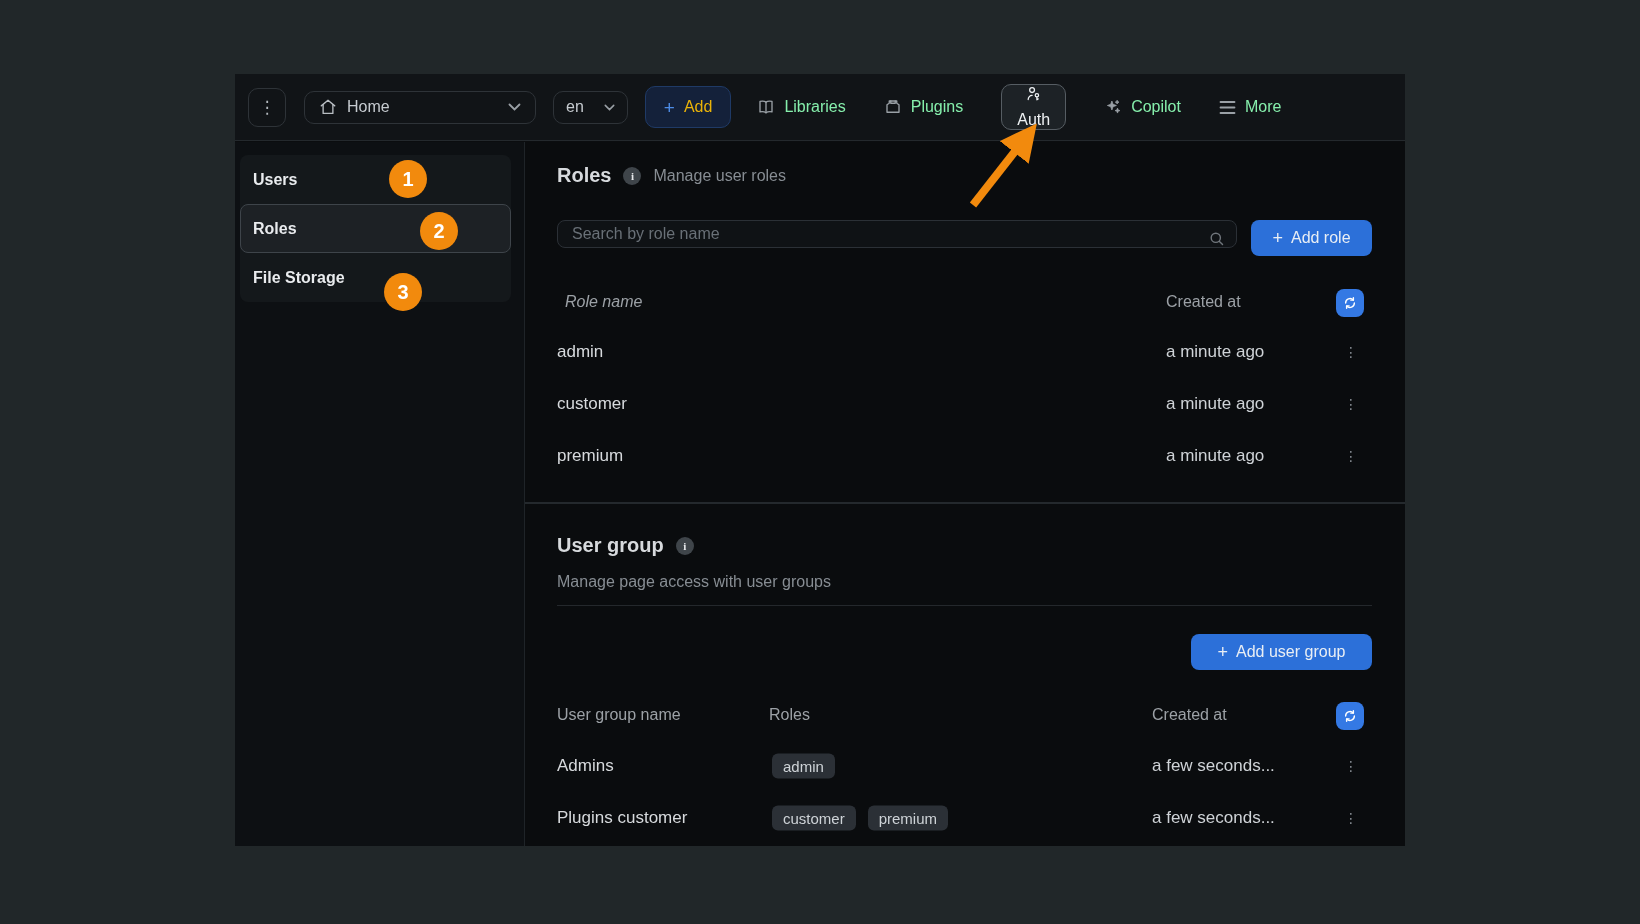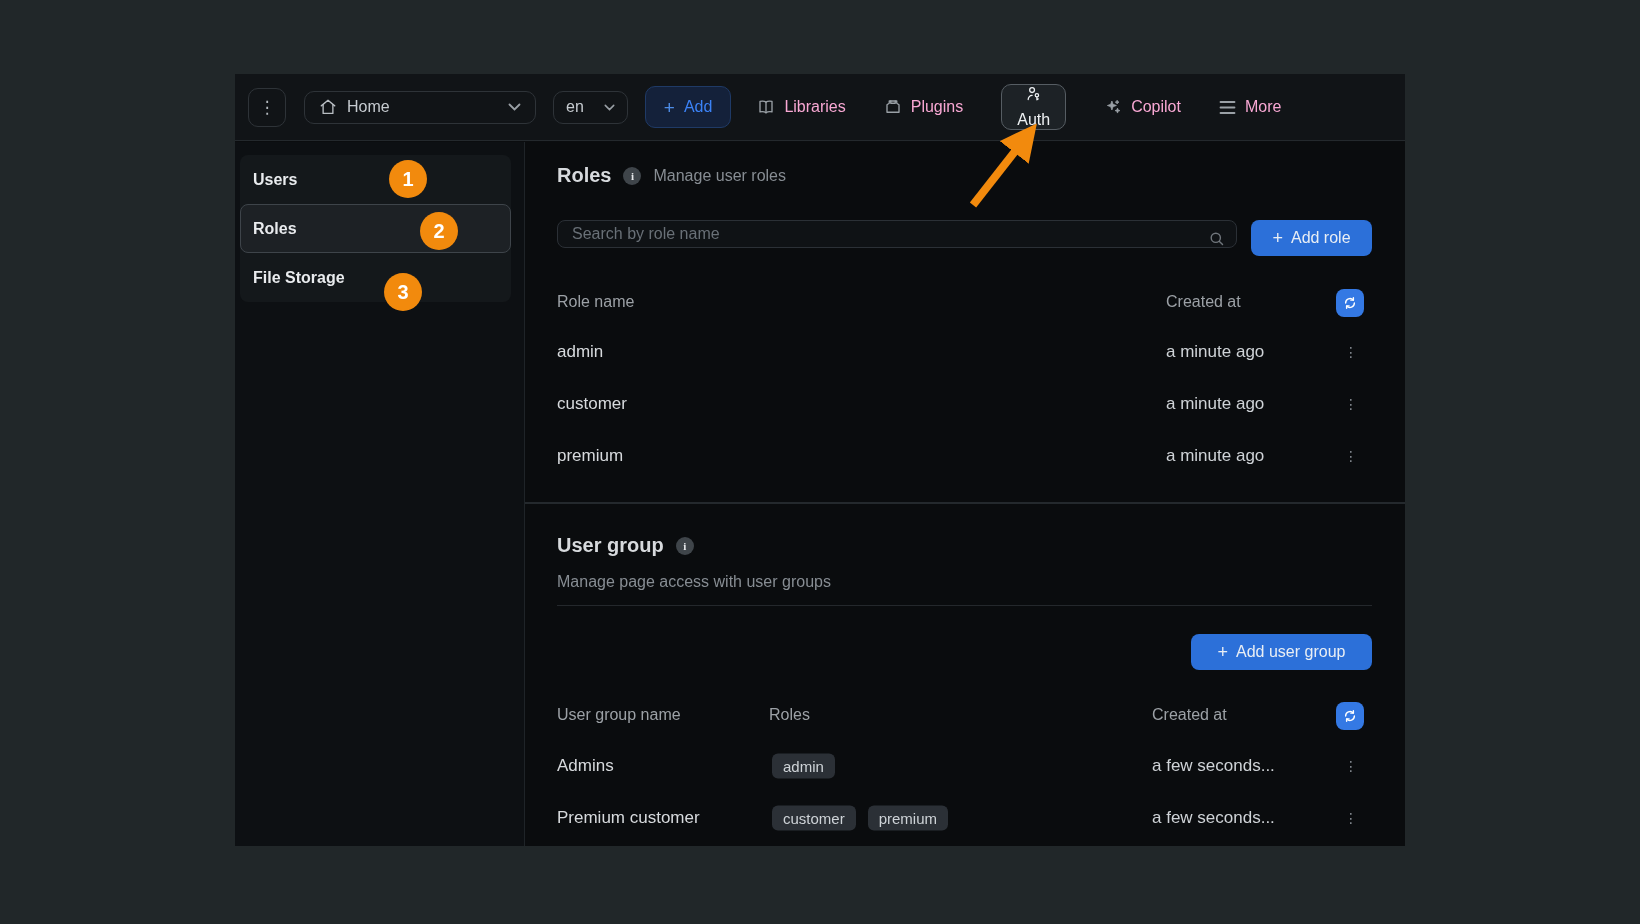--- a/index.html
+++ b/index.html
@@ -33,24 +33,24 @@
   }
   .home-select { width:232px; margin-left:18px; }
   .en-select   { margin-left:17px; gap:20px; padding:0 12px; }
   .sel-left { display:flex; align-items:center; gap:10px; }
   .tb-add {
     margin-left:17px; height:42px; padding:0 18px; border-radius:10px;
     background:#14213a; border:1px solid #1f3a66;
     display:flex; align-items:center; gap:9px; cursor:pointer; flex:none;
   }
   .tb-add .plus { color:#4d8ce6; font-size:19px; font-weight:400; line-height:1; }
-  .tb-add .lbl  { color:#3b82f6; font-size:16px; font-weight:500; }
+  .tb-add .lbl  { color:#eab308; font-size:16px; font-weight:500; }
   .topnav { display:flex; align-items:center; gap:38px; margin-left:26px; }
   .nav-item {
-    display:flex; align-items:center; gap:9px; color:#f9a8d4; font-size:16px;
+    display:flex; align-items:center; gap:9px; color:#86efac; font-size:16px;
     font-weight:500; cursor:pointer; flex:none;
   }
   .nav-item svg { stroke:#9aa0a6; }
   .nav-item.active {
     height:46px; padding:0 15px; border-radius:10px;
     border:1px solid #565d63; background:#1d2226; color:#eef1f3;flex-direction:column;
   }
   .nav-item.active svg { stroke:#eef1f3; }
   .chev { flex:none; }
   
@@ -228,21 +228,21 @@
         <svg class="mag" width="17" height="17" viewBox="0 0 24 24" fill="none" stroke="#70767c" stroke-width="2" stroke-linecap="round">
             <circle cx="11" cy="11" r="6.5"></circle>
             <path d="M16.2 16.2 20.5 20.5"></path>
           </svg>
       </div>
       <button class="blue-btn" style="left:726px; top:78px; width:121px;">
         <span class="plus">+</span>
         <span>Add role</span>
       </button>
 
-      <span class="col-hdr" style="left:32px; top:151px;">Role name</span>
+      <span class="col-hdr" style="left:40px; top:151px;font-style:italic;">Role name</span>
       <span class="col-hdr" style="left:641px; top:151px;">Created at</span>
       <button class="refresh-btn" style="left:811px; top:147px;">
         <svg width="14" height="14" viewBox="0 0 24 24" fill="none" stroke="#ffffff" stroke-width="2.4" stroke-linecap="round" stroke-linejoin="round">
             <path d="M4.5 12a7.5 7.5 0 0 1 13-5.1"></path>
             <path d="M17.8 2.8v4.3h-4.3"></path>
             <path d="M19.5 12a7.5 7.5 0 0 1-13 5.1"></path>
             <path d="M6.2 21.2v-4.3h4.3"></path>
           </svg>
       </button>
 
@@ -298,21 +298,21 @@
         <span class="cell-name">Admins</span>
         <span class="chips">
           <span class="chip">admin</span>
         </span>
         <span class="cell-created" style="left:627px;">a few seconds...</span>
         <button class="row-kebab">
             <span class="kebab-glyph"></span>
           </button>
       </div>
       <div class="trow" style="top:656px;">
-        <span class="cell-name">Premium customer</span>
+        <span class="cell-name">Plugins customer</span>
         <span class="chips">
           <span class="chip">customer</span>
           <span class="chip">premium</span>
         </span>
         <span class="cell-created" style="left:627px;">a few seconds...</span>
         <button class="row-kebab">
             <span class="kebab-glyph"></span>
           </button>
       </div>
     </div>

